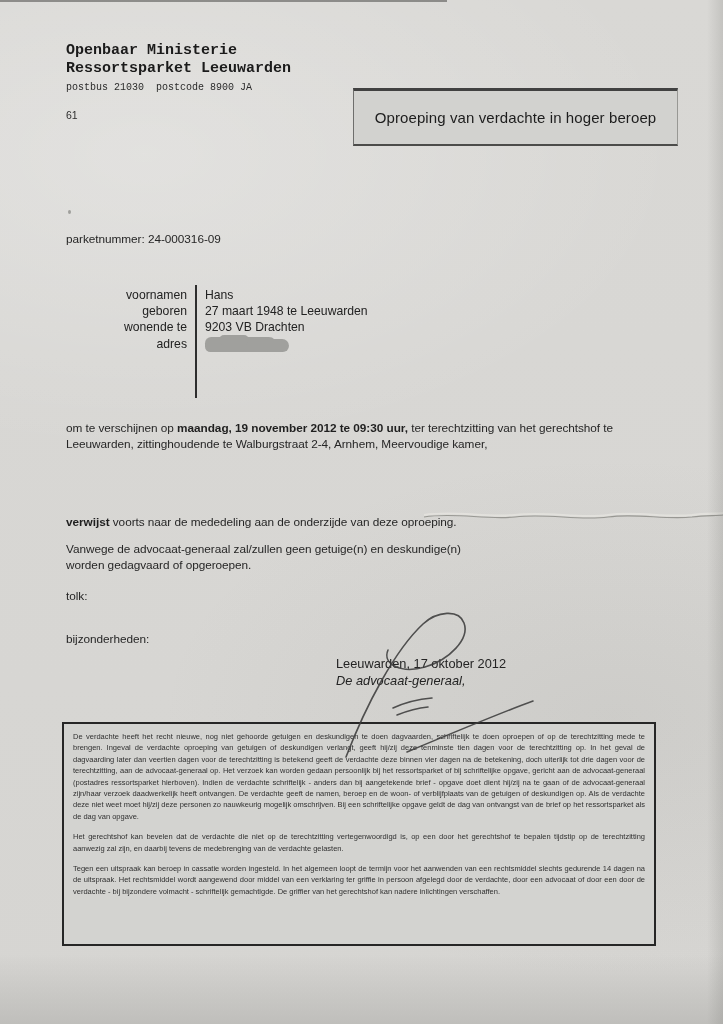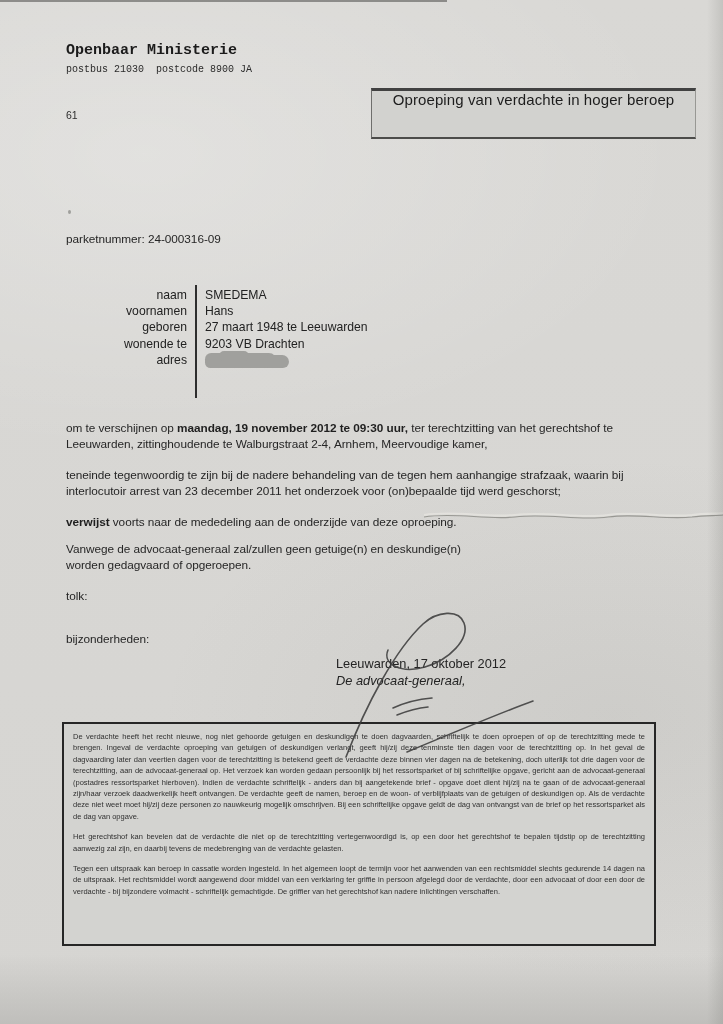--- a/index.html
+++ b/index.html
@@ -25,28 +25,28 @@
   .top-edge{position:absolute;left:0;top:0;width:447px;height:2px;background:#4a4a48;opacity:.55;}
 
   .abs{position:absolute;}
 
   .sender{left:66px;top:42px;font-family:Liberation Mono, monospace;}
   .sender .org{font-weight:bold;font-size:15px;line-height:18px;color:#1b1b1b;}
   .sender .addr{font-size:10px;margin-top:4px;color:#2b2b2b;white-space:pre-wrap;}
   .doc-code{left:66px;top:109px;font-size:10.5px;color:#2e2e2e;}
 
   .title-box{
-    left:371px;top:88px;width:325px;height:51px;
+    left:353px;top:88px;width:325px;height:58px;
     background:#d2d2cf;
     border-top:3px solid #414141;
     border-left:1px solid #6e6e6c;
     border-right:1px solid #989894;
     border-bottom:2px solid #4c4c4a;
     box-sizing:border-box;
-    display:flex;justify-content:center;
+    display:flex;align-items:center;justify-content:center;
     font-size:15px;color:#1d1d1d;letter-spacing:.1px;
   }
 
   .body-text{font-size:11.8px;line-height:16px;color:#262626;letter-spacing:-.05px;}
   .intro{left:66px;top:188px;}
   .stray-dot{left:68px;top:210px;width:3px;height:4px;background:#7d7d7a;border-radius:50%;opacity:.65;}
   .parket{left:66px;top:231px;}
 
   .person{left:66px;top:287px;font-size:12.2px;line-height:16.2px;color:#222;}
   .person .row{display:flex;}
@@ -89,41 +89,38 @@
 </style>
 </head>
 <body>
 
 <div class="page">
 
   <div class="top-edge abs"></div>
 
   <div class="sender abs">
     <div class="org">Openbaar Ministerie</div>
+    <div class="org">Ressortsparket Leeuwarden</div>
     <div class="addr">postbus 21030  postcode 8900 JA</div>
   </div>
   <div class="doc-code abs">61</div>
 
   <div class="title-box abs">
     <span>Oproeping van verdachte in hoger beroep</span>
   </div>
 
   <div class="stray-dot abs"></div>
 
   <div class="parket abs body-text">
     <span>parketnummer:</span>
     <span>24-000316-09</span>
   </div>
 
   <div class="person-divider abs"></div>
   <div class="person abs">
-    <div class="row">
-      <div class="lbl">naam</div>
-      <div class="val">SMEDEMA</div>
-    </div>
     <div class="row">
       <div class="lbl">voornamen</div>
       <div class="val">Hans</div>
     </div>
     <div class="row">
       <div class="lbl">geboren</div>
       <div class="val">27 maart 1948 te Leeuwarden</div>
     </div>
     <div class="row">
       <div class="lbl">wonende te</div>
@@ -134,21 +131,20 @@
       <div class="val">
         <span class="redacted-blob"></span>
       </div>
     </div>
   </div>
 
   <div class="summons abs body-text para">
     <span>om te verschijnen op </span><b>maandag, 19 november 2012 te 09:30 uur,</b><span> ter terechtzitting van het gerechtshof te Leeuwarden, zittinghoudende te Walburgstraat 2-4, Arnhem, Meervoudige kamer,</span>
   </div>
 
-  <div class="purpose abs body-text para">teneinde tegenwoordig te zijn bij de nadere behandeling van de tegen hem aanhangige strafzaak, waarin bij interlocutoir arrest van 23 december 2011 het onderzoek voor (on)bepaalde tijd werd geschorst;</div>
 
   <div class="refer abs body-text para">
     <b>verwijst</b><span> voorts naar de mededeling aan de onderzijde van deze oproeping.</span>
   </div>
 
   <div class="witnesses abs body-text">Vanwege de advocaat-generaal zal/zullen geen getuige(n) en deskundige(n) worden gedagvaard of opgeroepen.</div>
 
   <div class="tolk abs body-text">tolk:</div>
 
   <div class="particulars abs body-text">bijzonderheden:</div>

